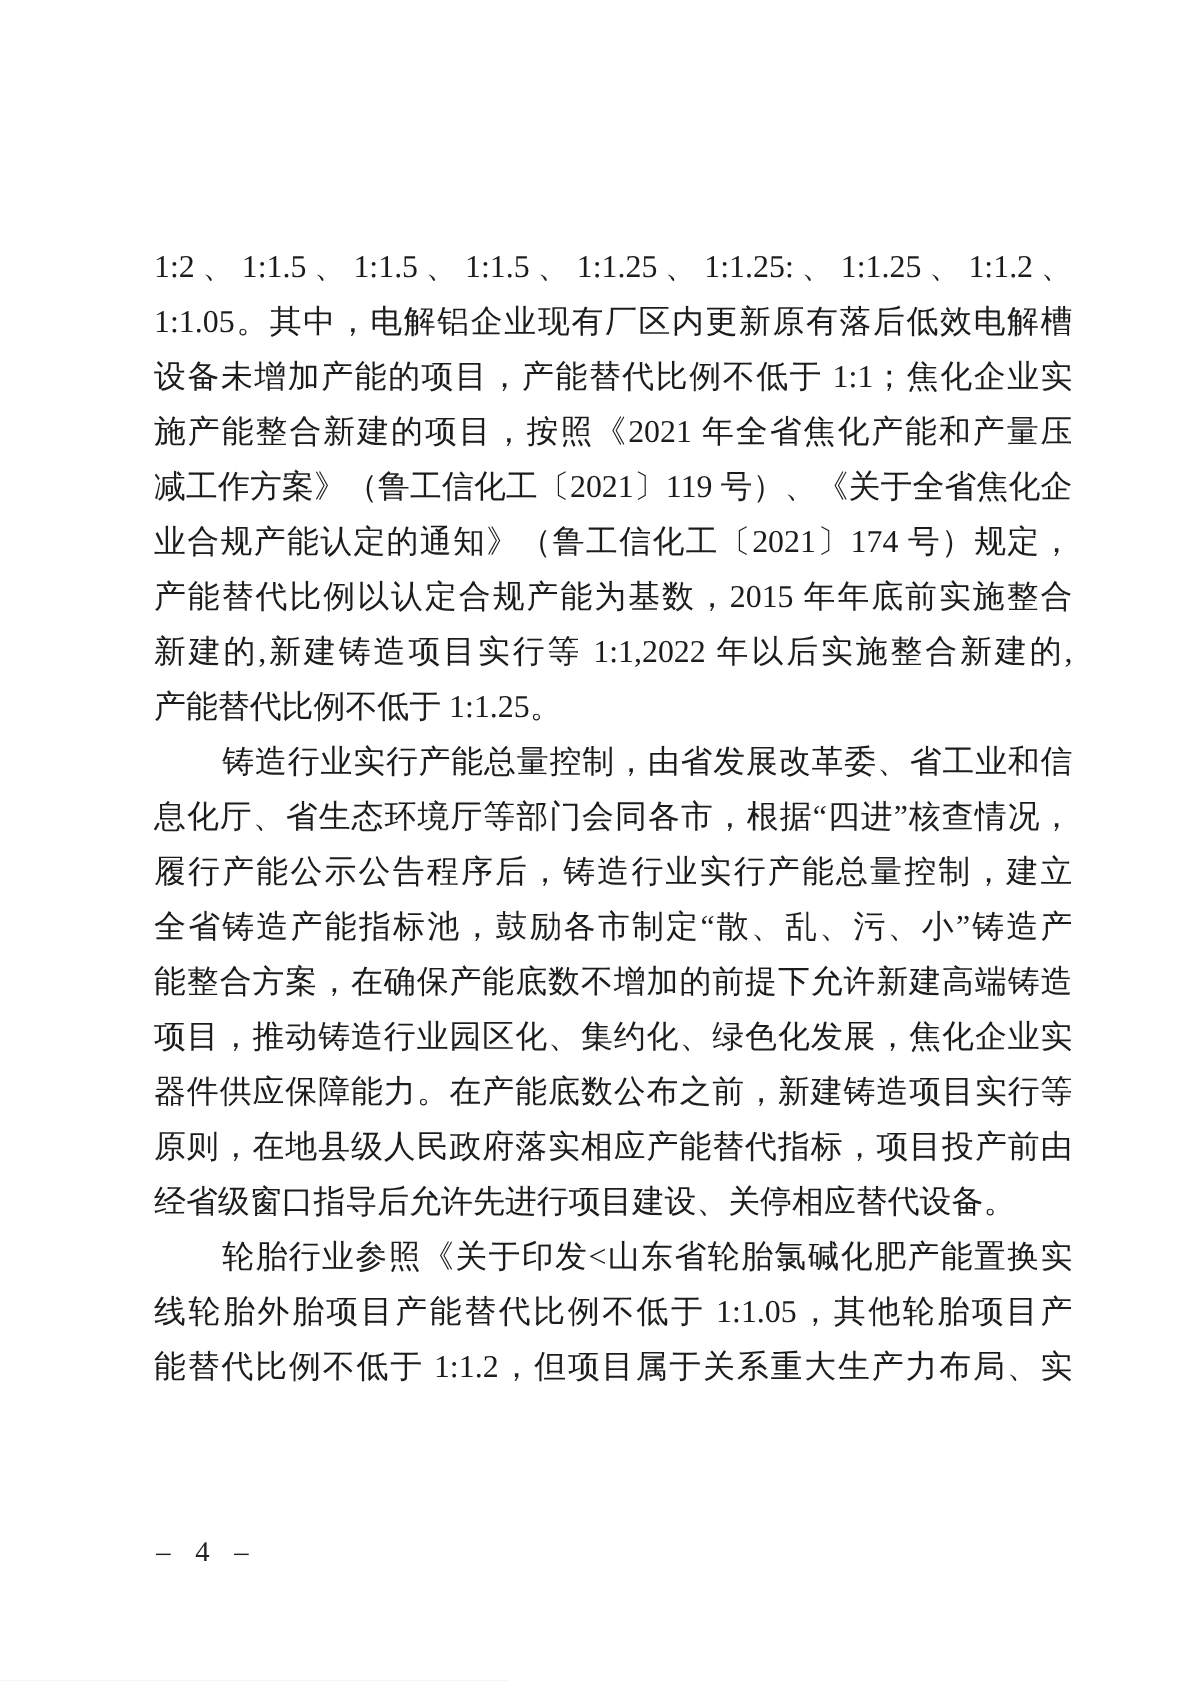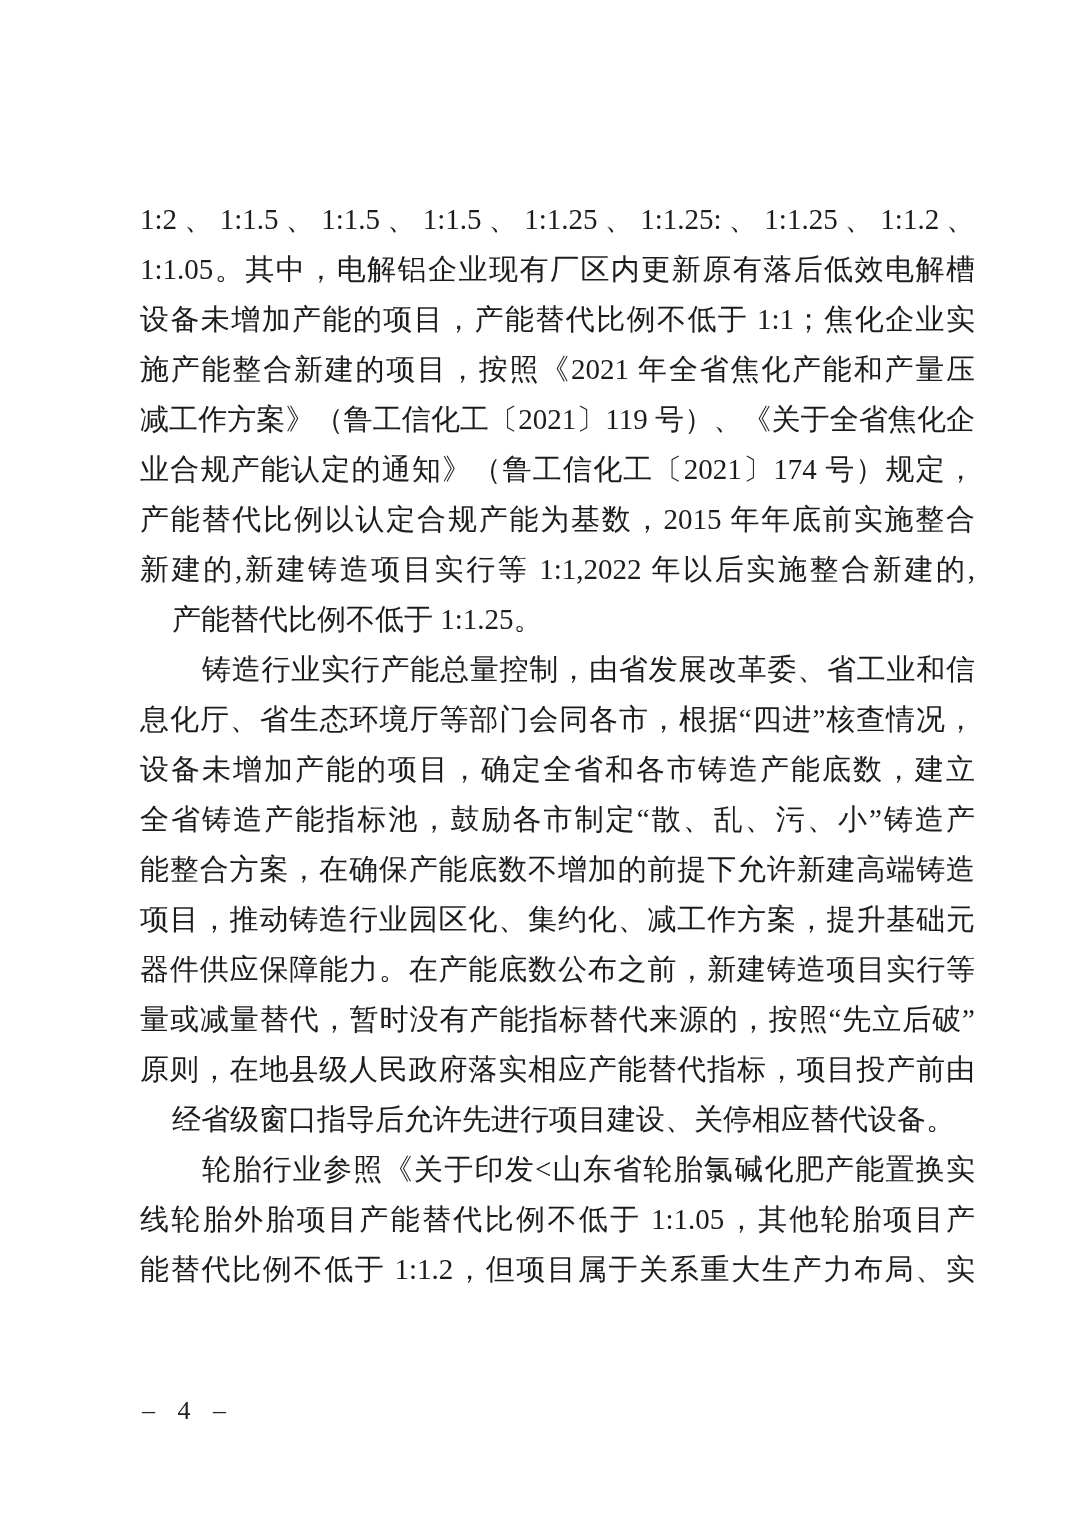--- a/index.html
+++ b/index.html
@@ -13,41 +13,40 @@
     height: 1528px;
     margin: 0 auto;
     background: #ffffff;
     font-family: "Liberation Serif", "DejaVu Serif", serif;
     color: #1c1c1c;
     overflow: hidden;
   }
   .textblock {
     position: absolute;
     left: 140px;
-    top: 194px;
+    top: 218px;
     width: 835px;
   }
   .para {
     margin: 0;
     padding: 0;
   }
   .line {
     font-size: 29px;
     height: 50px;
     line-height: 50px;
     text-align: justify;
     text-align-last: justify;
     overflow: hidden;
   }
   .line.indent {
     text-indent: 62px;
   }
   .line.end {
     text-align-last: left;
-    margin-left: 32px;
   }
   .footer {
     position: absolute;
     left: 142px;
     top: 1396px;
     font-size: 26px;
     letter-spacing: 8px;
     color: #222222;
   }
 </style>
@@ -66,26 +65,25 @@
       <div class="line">减工作方案》（鲁工信化工〔2021〕119 号）、《关于全省焦化企</div>
       <div class="line">业合规产能认定的通知》（鲁工信化工〔2021〕174 号）规定，</div>
       <div class="line">产能替代比例以认定合规产能为基数，2015 年年底前实施整合</div>
       <div class="line">新建的,新建铸造项目实行等 1:1,2022 年以后实施整合新建的,</div>
       <div class="line end">产能替代比例不低于 1:1.25。</div>
     </div>
 
     <div class="para">
       <div class="line indent">铸造行业实行产能总量控制，由省发展改革委、省工业和信</div>
       <div class="line">息化厅、省生态环境厅等部门会同各市，根据“四进”核查情况，</div>
-      <div class="line">设备未增加产能的项目，确定全省和各市铸造产能底数，建立</div>
+      <div class="line">履行产能公示公告程序后，铸造行业实行产能总量控制，建立</div>
       <div class="line">全省铸造产能指标池，鼓励各市制定“散、乱、污、小”铸造产</div>
       <div class="line">能整合方案，在确保产能底数不增加的前提下允许新建高端铸造</div>
-      <div class="line">项目，推动铸造行业园区化、集约化、减工作方案，提升基础元</div>
+      <div class="line">项目，推动铸造行业园区化、集约化、绿色化发展，焦化企业实</div>
       <div class="line">器件供应保障能力。在产能底数公布之前，新建铸造项目实行等</div>
-      <div class="line">量或减量替代，暂时没有产能指标替代来源的，按照“先立后破”</div>
       <div class="line">原则，在地县级人民政府落实相应产能替代指标，项目投产前由所</div>
       <div class="line end">经省级窗口指导后允许先进行项目建设、关停相应替代设备。</div>
     </div>
 
     <div class="para">
       <div class="line indent">轮胎行业参照《关于印发&lt;山东省轮胎氯碱化肥产能置换实</div>
       <div class="line">线轮胎外胎项目产能替代比例不低于 1:1.05，其他轮胎项目产</div>
       <div class="line">能替代比例不低于 1:1.2，但项目属于关系重大生产力布局、实</div>
     </div>
 

